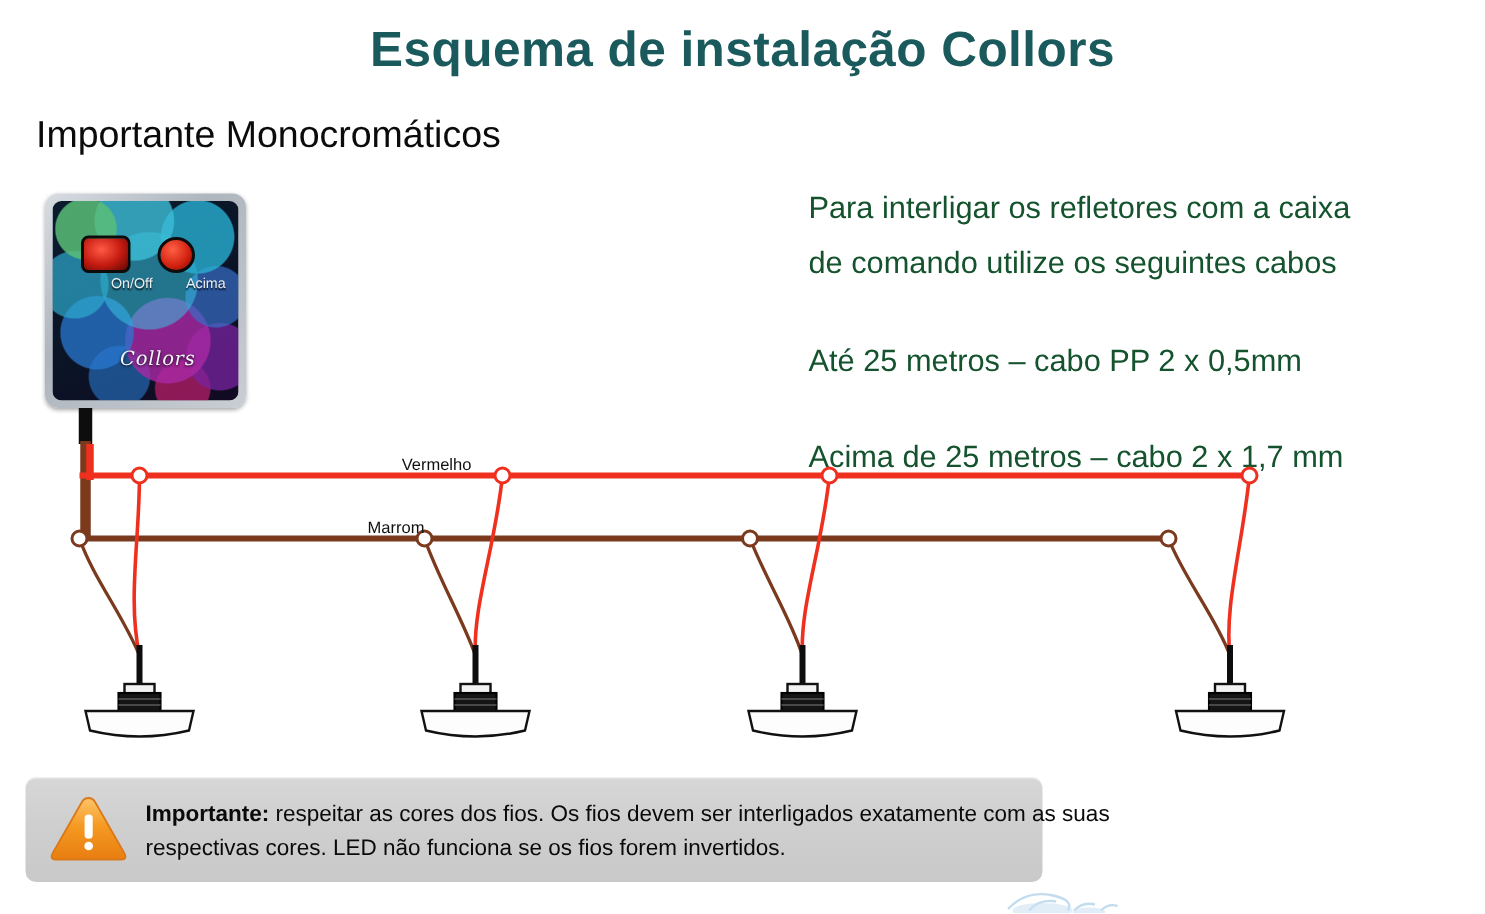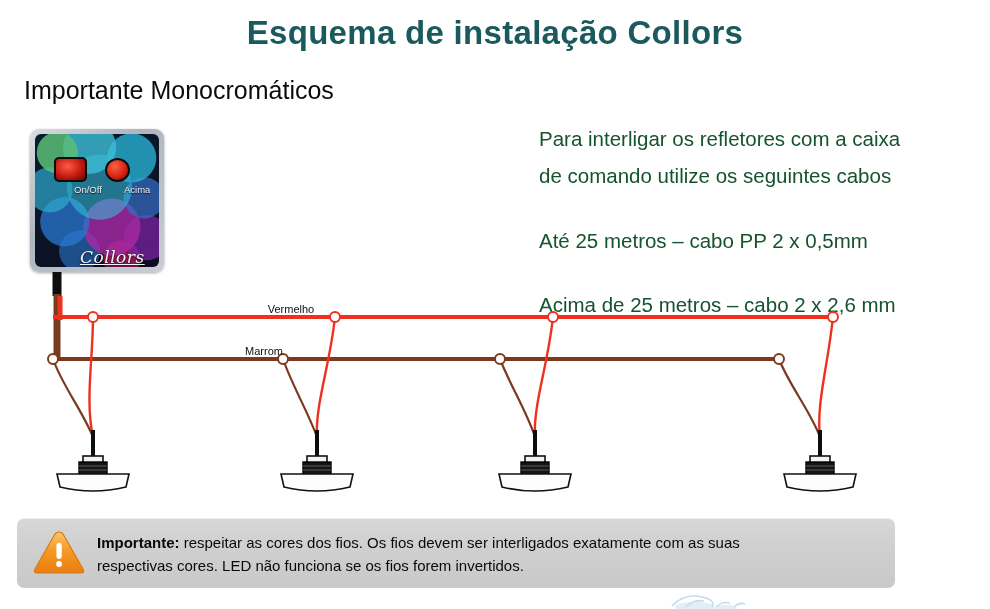--- a/index.html
+++ b/index.html
@@ -122,28 +122,27 @@
     color: #e9eef2;
     text-shadow: 0 1px 1px rgba(0,0,0,0.8);
     white-space: nowrap;
     margin-left: 24px;
   }
   .ctrl-label.onoff { left: 15px; top: 50px; }
   .ctrl-label.color { left: 65px; top: 50px; }
   .ctrl-brand {
     position: absolute;
     left: 45px;
-    bottom: 0;
-    font-size: 17px;
+    bottom: 20px;
+    font-size: 13px;
     font-family: "DejaVu Serif", serif;
     font-style: italic;
     color: #f2f4f7;
     text-shadow: 0 1px 2px rgba(0,0,0,0.9);
     letter-spacing: 0.5px;
-    text-decoration: underline;
   }
 
   
   #wiring-diagram {
     position: absolute;
     left: 0;
     top: 0;
     width: 990px;
     height: 609px;
     pointer-events: none;
@@ -153,21 +152,21 @@
     font-family: "Liberation Sans", sans-serif;
     font-size: 11px;
     fill: #101010;
   }
 
   
   #note-box {
     position: absolute;
     left: 17px;
     top: 518px;
-    width: 878px;
+    width: 678px;
     height: 70px;
     border-radius: 7px;
     background: linear-gradient(180deg, #d7d7d7 0%, #cfcfcf 45%, #c9c9c9 100%);
     box-shadow: inset 0 1px 0 rgba(255,255,255,0.6);
     text-decoration: underline;
   }
   #note-icon {
     position: absolute;
     left: 14px;
     top: 10px;
@@ -200,21 +199,21 @@
 <body>
 
 <div id="page-title">Esquema de instalação Collors</div>
 
 <div id="section-subtitle">Importante Monocromáticos</div>
 
 <div id="instructions">
   <div class="instr-para">Para interligar os refletores com a caixa
 de comando utilize os seguintes cabos</div>
   <div class="instr-para instr-gap-1">Até 25 metros – cabo PP 2 x 0,5mm</div>
-  <div class="instr-para instr-gap-2">Acima de 25 metros – cabo 2 x 2,6 mm</div>
+  <div class="instr-para instr-gap-2">Acima de 25 metros – cabo 2 x 1,7 mm</div>
 </div>
 
 <div id="controller-box">
   <div class="ctrl-shell"></div>
   <div class="ctrl-face">
     <div class="ctrl-btn-rocker"></div>
     <div class="ctrl-btn-round"></div>
     <div class="ctrl-label onoff">On/Off</div>
     <div class="ctrl-label color">Acima</div>
     <div class="ctrl-brand">Collors</div>

